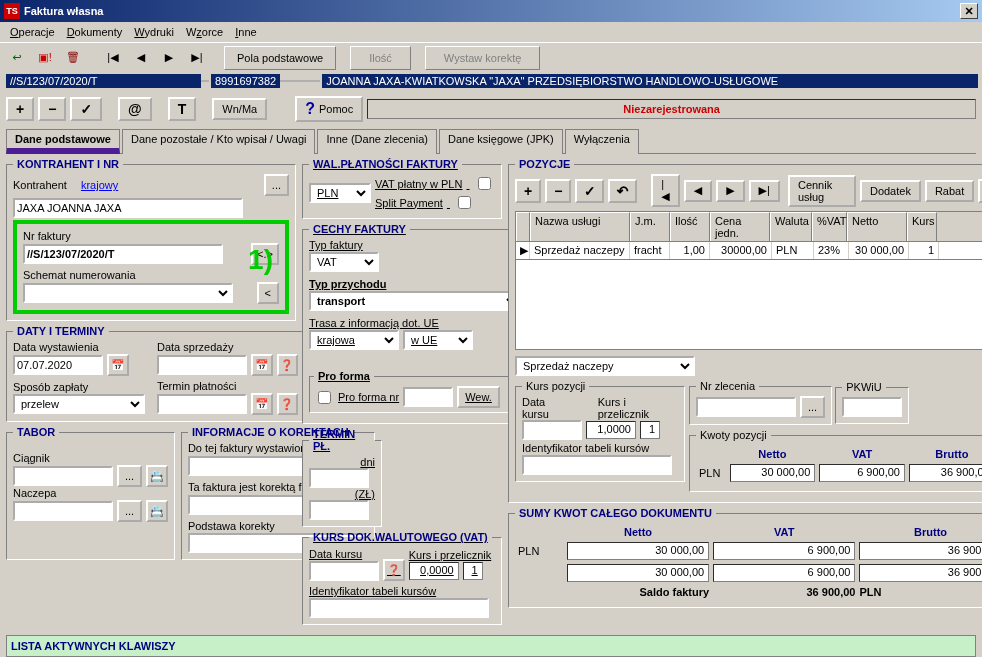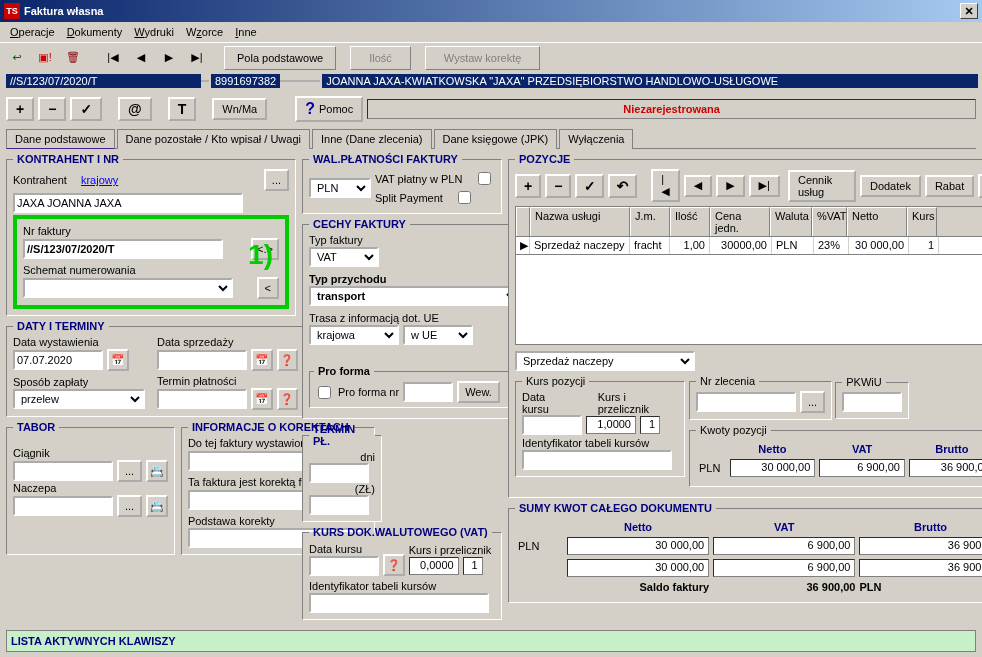--- a/index.html
+++ b/index.html
@@ -18,24 +18,24 @@
 .infobar { background: #d4d0c8; height: 18px; display: flex; align-items: center; padding: 0 4px; font-size: 11px; }
 .infobar .blue-seg { background: #0a246a; color: #fff; padding: 1px 4px; margin-left: 2px; }
 .infobar .gray-seg { background: #b0b0b0; color: #000; padding: 1px 4px; }
 .main { padding: 6px; background: #d4d0c8; }
 .row1 { display: flex; align-items: center; gap: 4px; margin-bottom: 6px; }
 .btn3d { border: 2px outset #fff; background: #d4d0c8; padding: 2px 8px; cursor: pointer; min-height: 22px; display: inline-flex; align-items: center; justify-content: center; }
 .btn3d.big { min-width: 26px; font-size: 14px; font-weight: bold; }
 .status-unreg { flex: 1; border: 1px inset #808080; background: #d4d0c8; color: #c00; font-weight: bold; text-align: center; padding: 3px; }
 .tabs { display: flex; border-bottom: 1px solid #808080; margin-bottom: 4px; }
 .tab { padding: 3px 8px; border: 1px solid #808080; border-bottom: none; background: #d4d0c8; margin-right: 2px; cursor: pointer; position: relative; top: 1px; }
-.tab.active { background: #d4d0c8; border-bottom: 1px solid #4c1d95; font-weight: normal; }
+.tab.active { background: #d4d0c8; border-bottom: 6px solid #4c1d95; font-weight: bold; }
 .content { display: flex; gap: 6px; }
 .col-left { width: 290px; }
-.col-mid { width: 200px; }
+.col-mid { width: 200px; text-decoration: underline; }
 .col-right { flex: 1; }
 fieldset { border: 1px solid #808080; border-left-color: #fff; border-top-color: #fff; margin: 0 0 4px 0; padding: 4px 6px 6px; background: #d4d0c8; }
 fieldset.inset { border: 1px solid #fff; border-left-color: #808080; border-top-color: #808080; }
 legend { color: #000080; font-weight: bold; padding: 0 4px; font-size: 11px; }
 .green-box { border: 4px solid #0c0; padding: 6px; position: relative; }
 .green-num { position: absolute; right: 12px; top: 20px; color: #0c0; font-size: 28px; font-weight: bold; }
 label.fld { display: block; font-size: 11px; margin-bottom: 1px; }
 input[type=text], select { border: 2px inset #fff; background: #fff; padding: 1px 2px; font-size: 11px; height: 20px; }
 .link { color: #00f; text-decoration: underline; cursor: pointer; }
 .row { display: flex; align-items: center; gap: 4px; }

